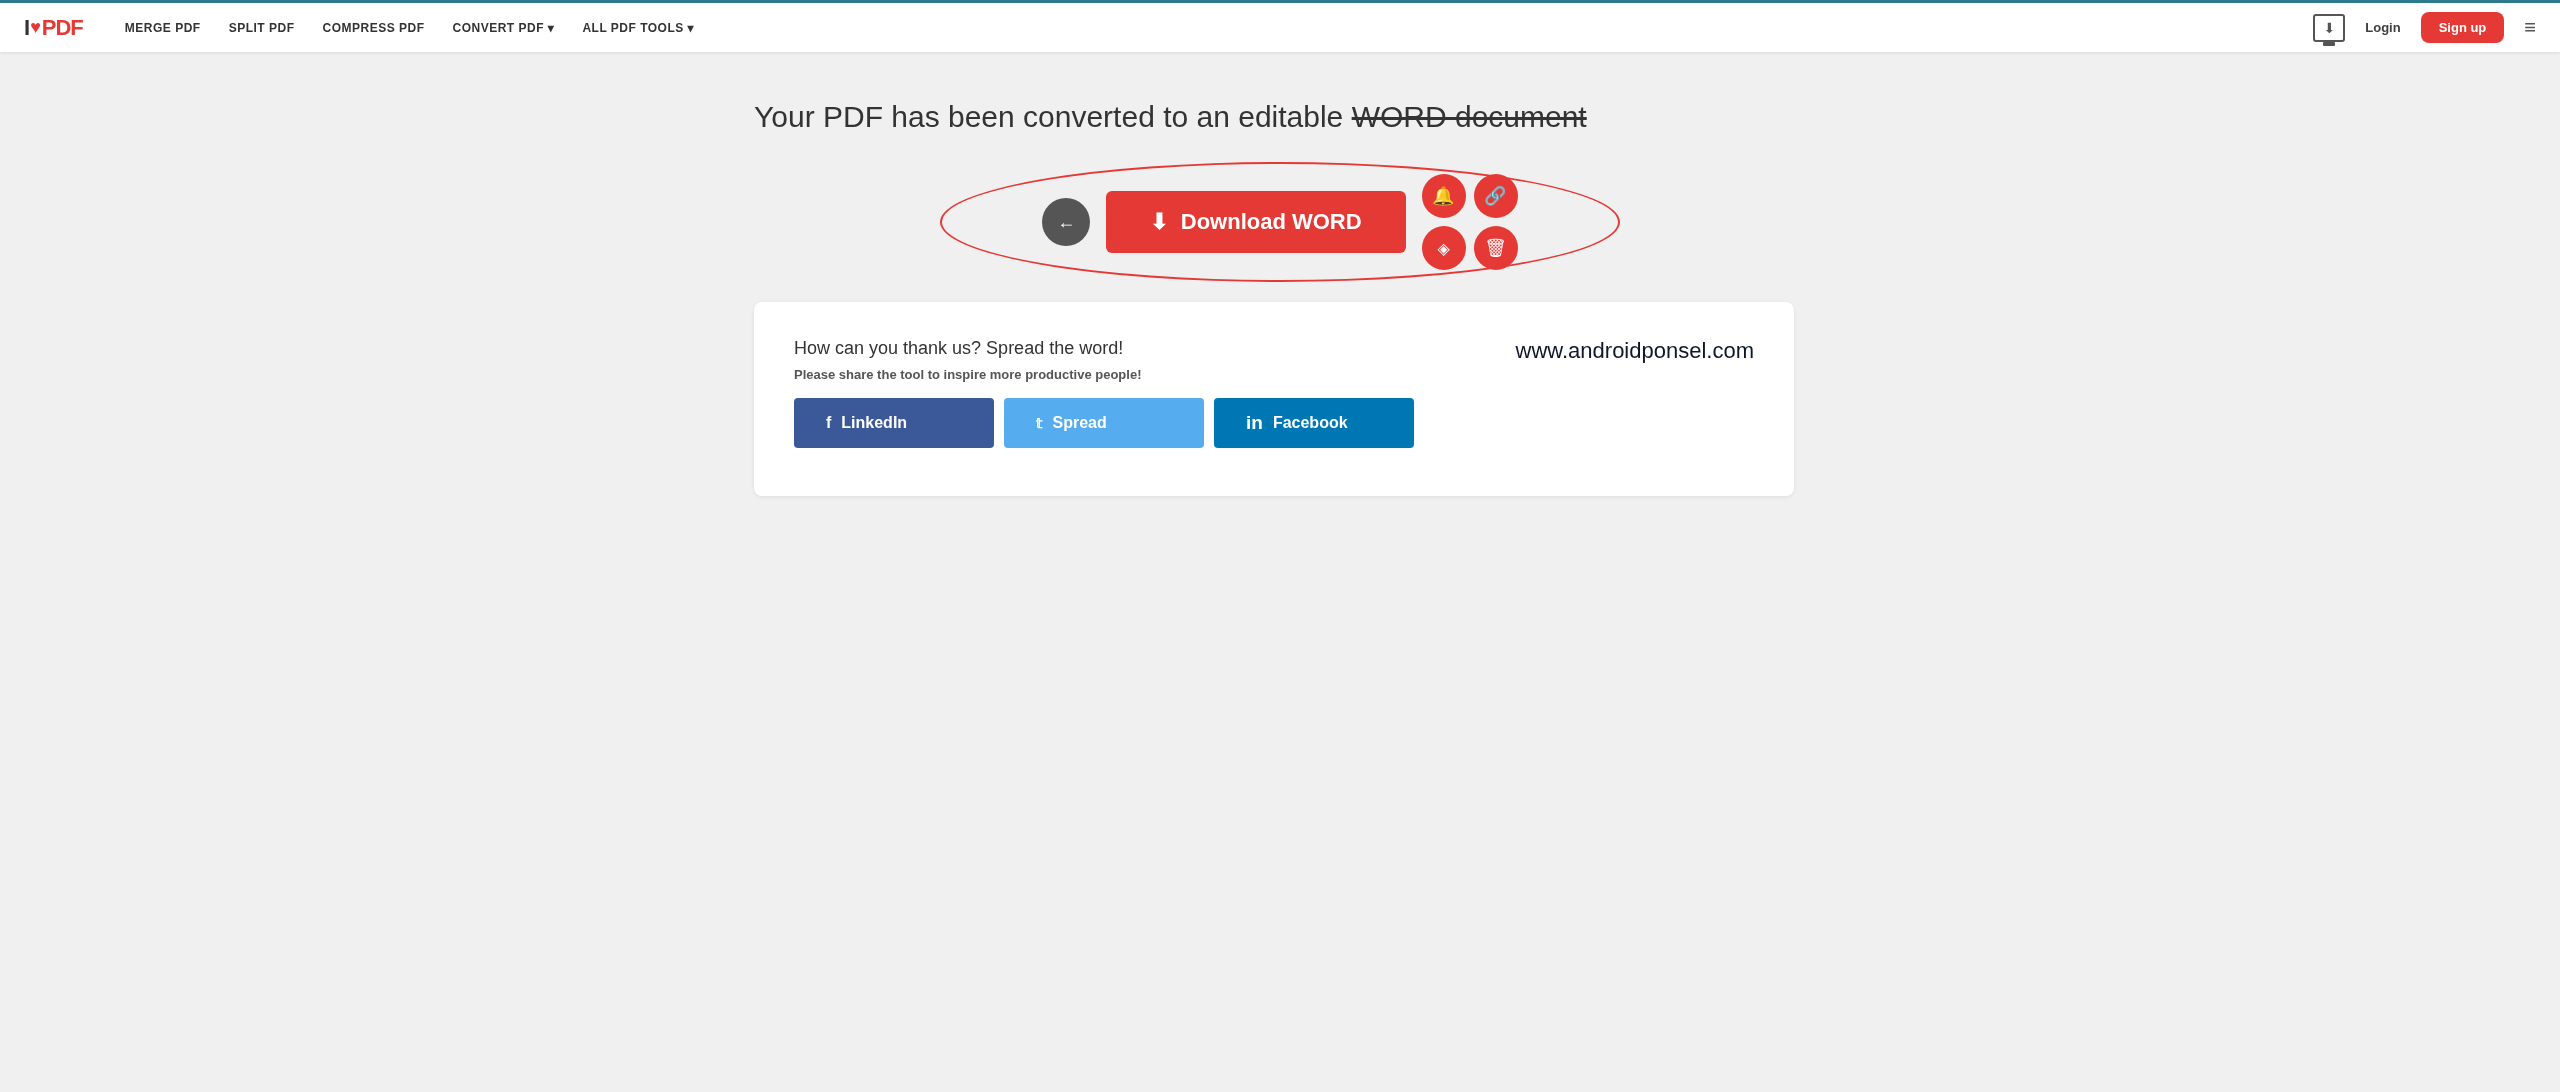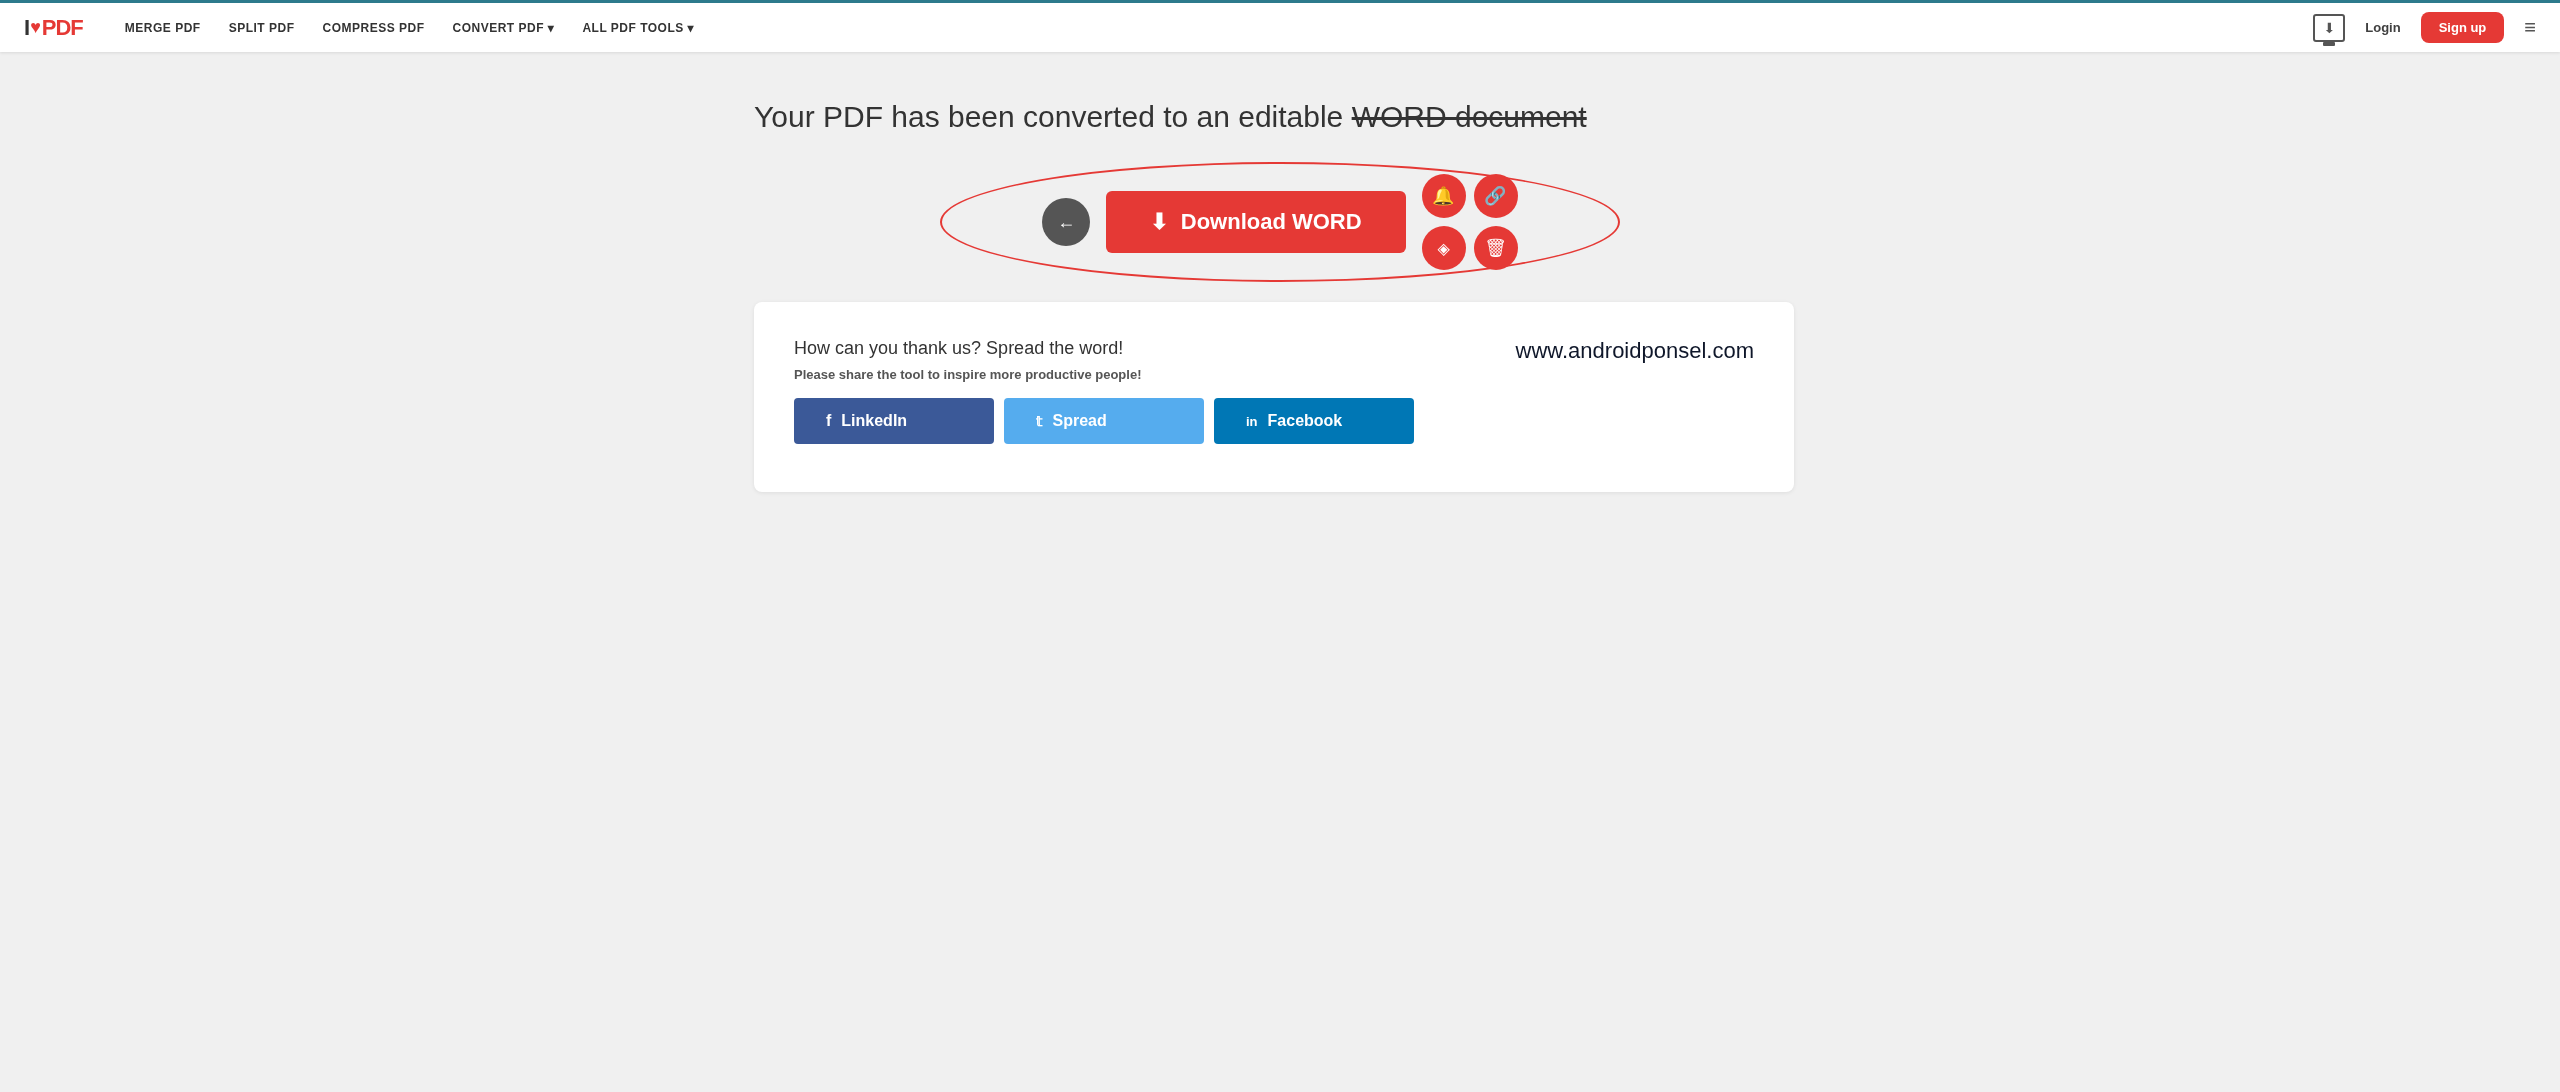--- a/index.html
+++ b/index.html
@@ -331,19 +331,19 @@
     <div class="share-buttons">
       <button class="social-btn facebook">
         <span class="social-icon">f</span>
         <span>LinkedIn</span>
       </button>
       <button class="social-btn twitter">
         <span class="social-icon" style="font-size:14px;">𝕥</span>
         <span>Spread</span>
       </button>
       <button class="social-btn linkedin">
-        <span class="social-icon" style="font-size:13px;">in</span>
+        <span class="social-icon" style="font-size:19px;">in</span>
         <span>Facebook</span>
       </button>
     </div>
   </div>
 
 </div>
 
 </body></html>

